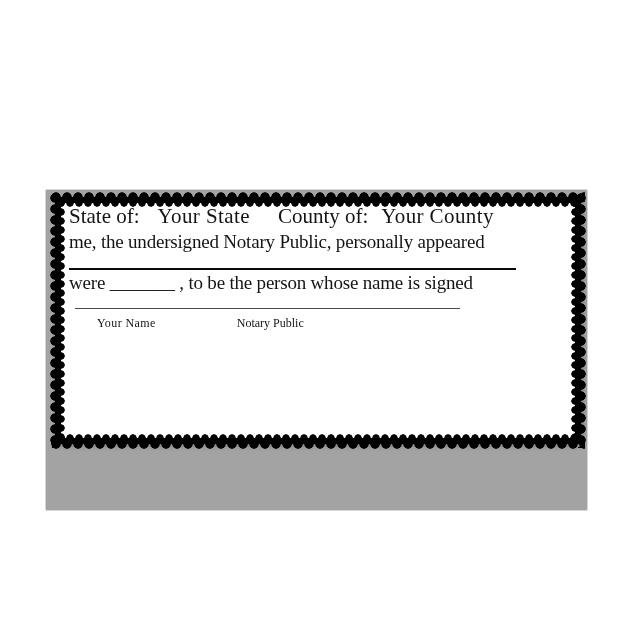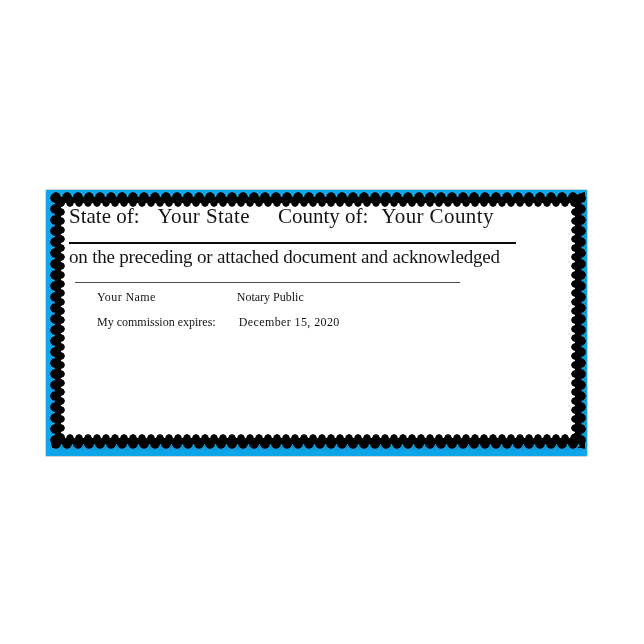--- a/index.html
+++ b/index.html
@@ -11,24 +11,24 @@
   }
   .canvas {
     position: relative;
     width: 644px; height: 644px;
     background: #ffffff;
   }
   
   .product-frame {
     position: absolute;
     left: 45px; top: 189px;
-    width: 543px; height: 268px;
+    width: 543px; height: 322px;
     border: 1px solid #d5d5d5;
     border-radius: 2px;
-    background: #0ea5e9;
+    background: #a3a3a3;
     box-sizing: border-box;
   }
   
   .stamp {
     position: absolute;
     left: 9px; top: 7px;            
     width: 526px; height: 247px;
     border: 6px solid #000000;
     box-sizing: border-box;
     background: #ffffff;
@@ -110,31 +110,29 @@
       <i class="dot dot-bi"></i>
       <i class="dot dot-li"></i>
       <i class="dot dot-ri"></i>
 
       <div class="content">
 
         <div class="line line-header">
           <span>State of:</span><span class="gap-sm"></span><span class="ph">Your State</span><span class="gap-lg"></span><span>County of:</span><span class="gap-md"></span><span class="ph">Your County</span>
         </div>
 
+        <div class="line">me, the undersigned Notary Public, personally appeared</div>
 
         <div class="rule-name"></div>
 
-        <div class="line">on the preceding or attached document and acknowledged</div>
+        <div class="line">were _______ , to be the person whose name is signed</div>
 
         <div class="rule-sign"></div>
 
         <div class="line-sign">
           <span class="indent-sign"></span><span class="ph">Your Name</span><span class="gap-title"></span><span>Notary Public</span>
         </div>
 
-        <div class="line-sign">
-          <span class="indent-sign"></span><span>My commission expires:</span><span class="gap-date"></span><span class="ph">December 15, 2020</span>
-        </div>
 
       </div>
     </div>
   </div>
 </div>
 
 </body></html>

